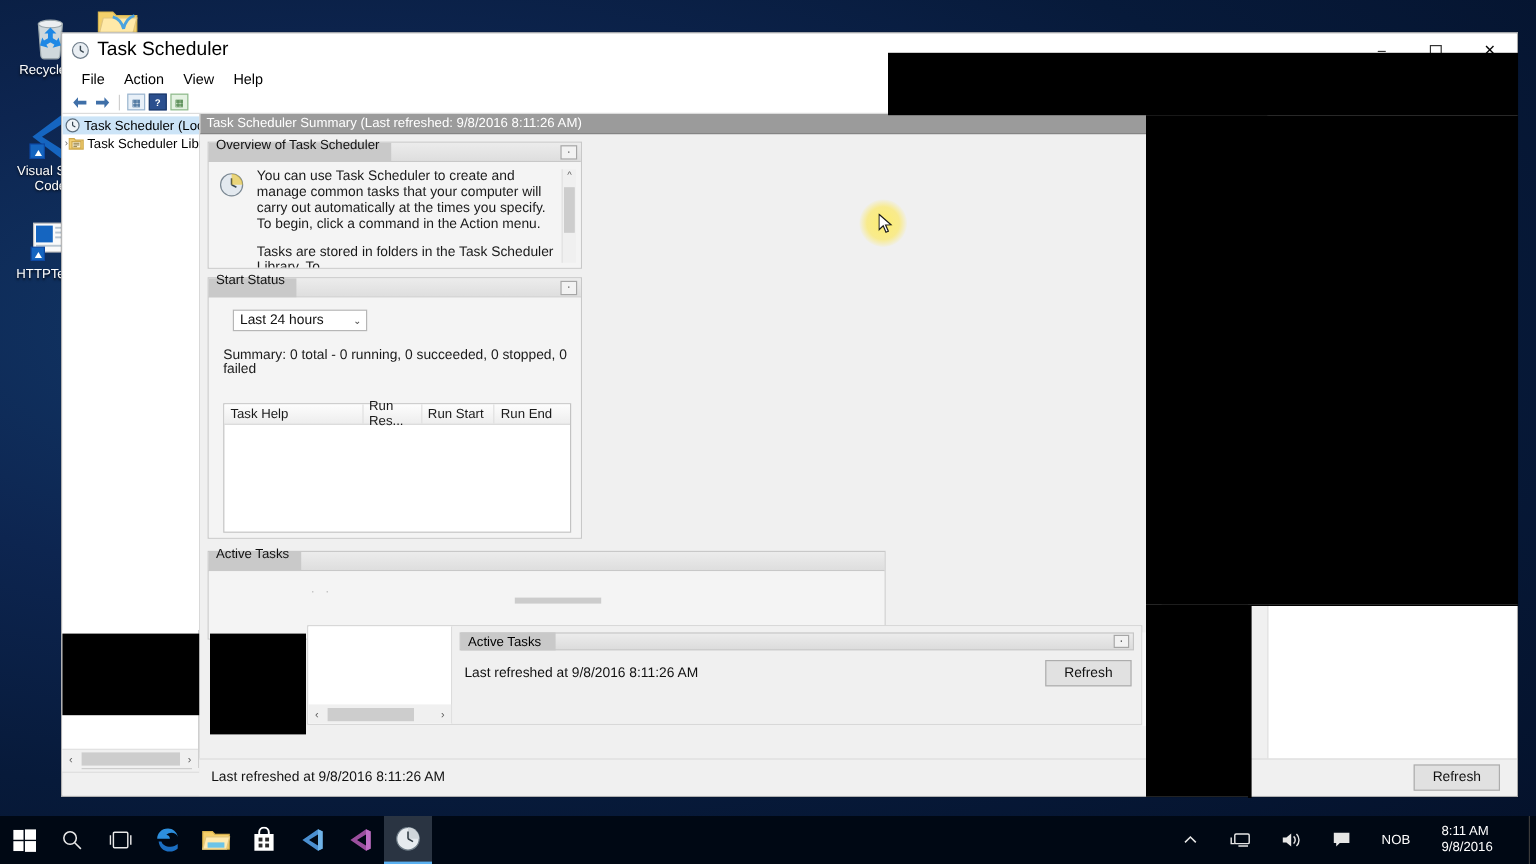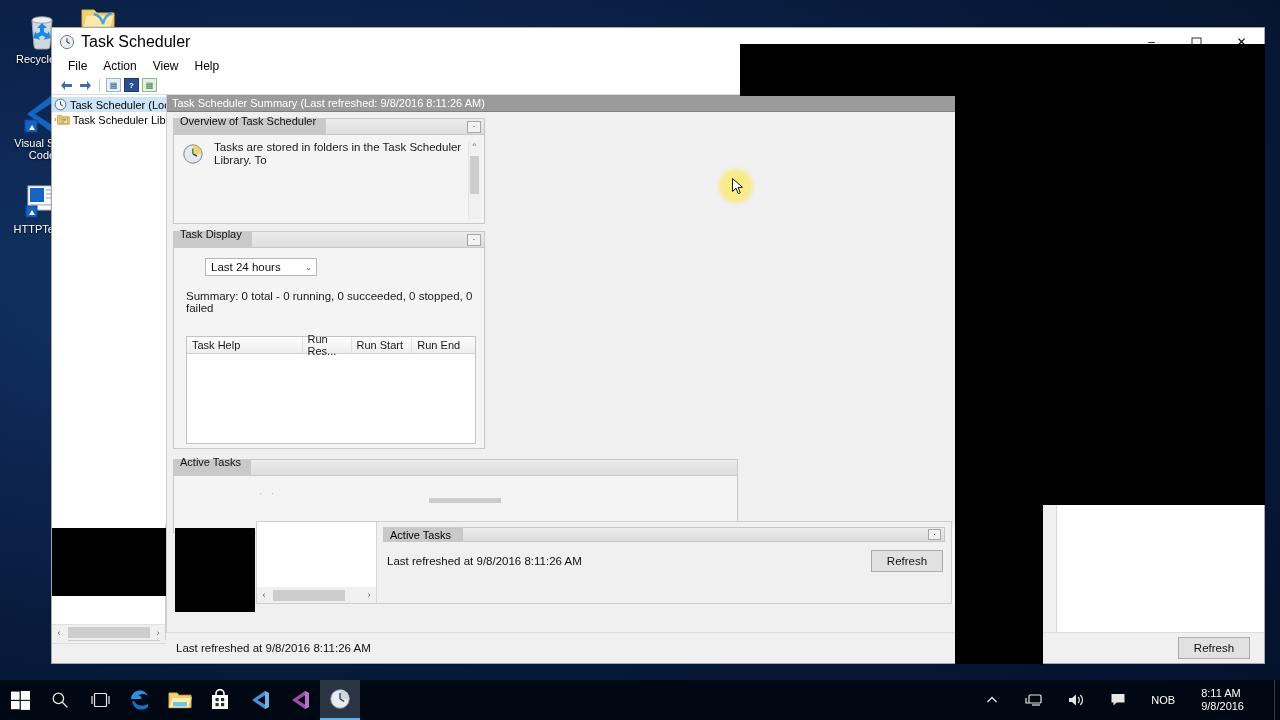--- a/index.html
+++ b/index.html
@@ -116,21 +116,21 @@
     align-items:center; border-left:1px solid #e2e2e2;
   }
   .vs-up, .vs-down { font-size:8px; color:#5a5a5a; height:11px; }
   .vs-track { flex:1 1 auto; width:12px; position:relative; }
   .vs-thumb { position:absolute; top:4px; left:1px; width:9px; height:38px; background:#cdcdcd; }
 
   #status-body { padding:10px 8px 0 12px; height:200px; }
   .srow { display:flex; align-items:center; margin-bottom:14px; }
   .slabel { font-size:11.5px; color:#1a1a1a; }
   .sselect {
-    margin-left:19px; width:112px; height:18px; background:#fff; border:1px solid #b6b6b6;
+    margin-left:8px; width:112px; height:18px; background:#fff; border:1px solid #b6b6b6;
     display:flex; align-items:center; justify-content:space-between; padding:0 4px 0 5px;
     font-size:11.5px; color:#111;
   }
   .sselect .chev { font-size:8px; color:#555; }
   .ssummary { font-size:11.5px; color:#1a1a1a; margin-bottom:22px; }
   .stable { border:1px solid #c3c3c3; background:#fff; height:108px; }
   .sthead { display:flex; height:17px; background:linear-gradient(#fdfdfd,#ededed);
     border-bottom:1px solid #d4d4d4; }
   .sth { font-size:11px; color:#1a1a1a; padding-left:5px; display:flex; align-items:center;
     border-right:1px solid #e0e0e0; }
@@ -377,35 +377,36 @@
           <div class="panel-body">
             <div id="overview-body">
               <div id="ov-icon">
                 <svg width="22" height="22" viewBox="0 0 22 22">
                   <circle cx="11" cy="11" r="9.2" fill="#e3e9ef" stroke="#7b8893"></circle>
                   <path d="M11 11 L11 5.6 M11 11 L15 13" stroke="#3b4952" stroke-width="1.4" fill="none"></path>
                   <path d="M11 1.8 A9.2 9.2 0 0 1 20.2 11 L11 11 Z" fill="#f0c419" opacity=".55"></path>
                 </svg>
               </div>
               <div id="ov-text">
+                <p>You can use Task Scheduler to create and manage common tasks that your computer will carry out automatically at the times you specify. To begin, click a command in the Action menu.</p>
                 <p>Tasks are stored in folders in the Task Scheduler Library. To</p>
               </div>
               <div class="vscroll">
                 <div class="vs-up">^</div>
                 <div class="vs-track">
                     <div class="vs-thumb"></div>
                   </div>
               </div>
             </div>
           </div>
         </div>
 
         <div class="panel" style="width:312px;">
           <div class="panel-head">
-            <span class="ph-tab">Task Display</span>
+            <span class="ph-tab">Start Status</span>
             <span class="ph-btn">·</span>
           </div>
           <div class="panel-body">
             <div id="status-body">
               <div class="srow">
                 <span class="sselect">
                   <span>Last 24 hours</span>
                   <span class="chev">⌄</span>
                 </span>
               </div>

